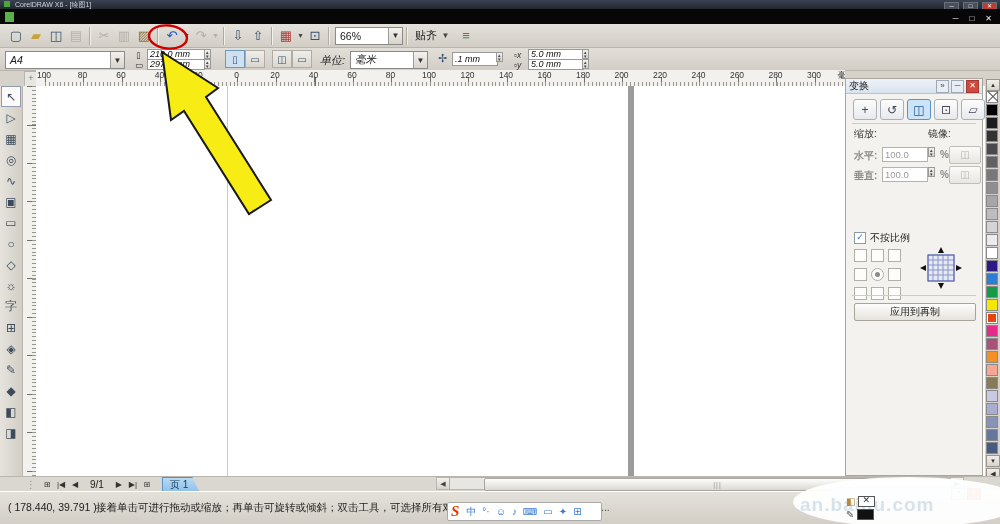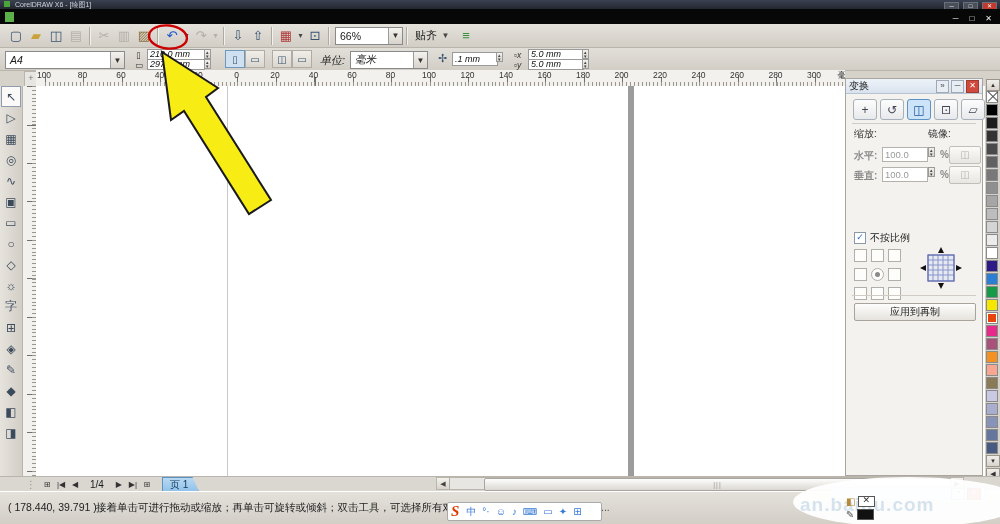--- a/index.html
+++ b/index.html
@@ -332,21 +332,21 @@
       </div>
     <div class="palbtn">▾</div>
     <div class="palbtn">◀</div>
   </div>
 
   <div id="pagebar" class="abs">
     <span style="color:#9a968e;margin:0 4px 0 26px;">⋮</span>
     <span class="pgbtn">⊞</span>
     <span class="pgbtn">|◀</span>
     <span class="pgbtn">◀</span>
-    <span style="margin:0 8px;">1/4</span>
+    <span style="margin:0 8px;">9/1</span>
     <span class="pgbtn">▶</span>
     <span class="pgbtn">▶|</span>
     <span class="pgbtn">⊞</span>
     <span id="pagetab" style="margin-left:8px;">页 1</span>
   </div>
   <div id="hscroll">
     <span class="scbtn">◀</span>
     <span id="hthumb">|||</span>
     <span class="scbtn abs" style="right:0;border-left:1px solid #b0ada6;border-right:none;">▶</span>
   </div>

